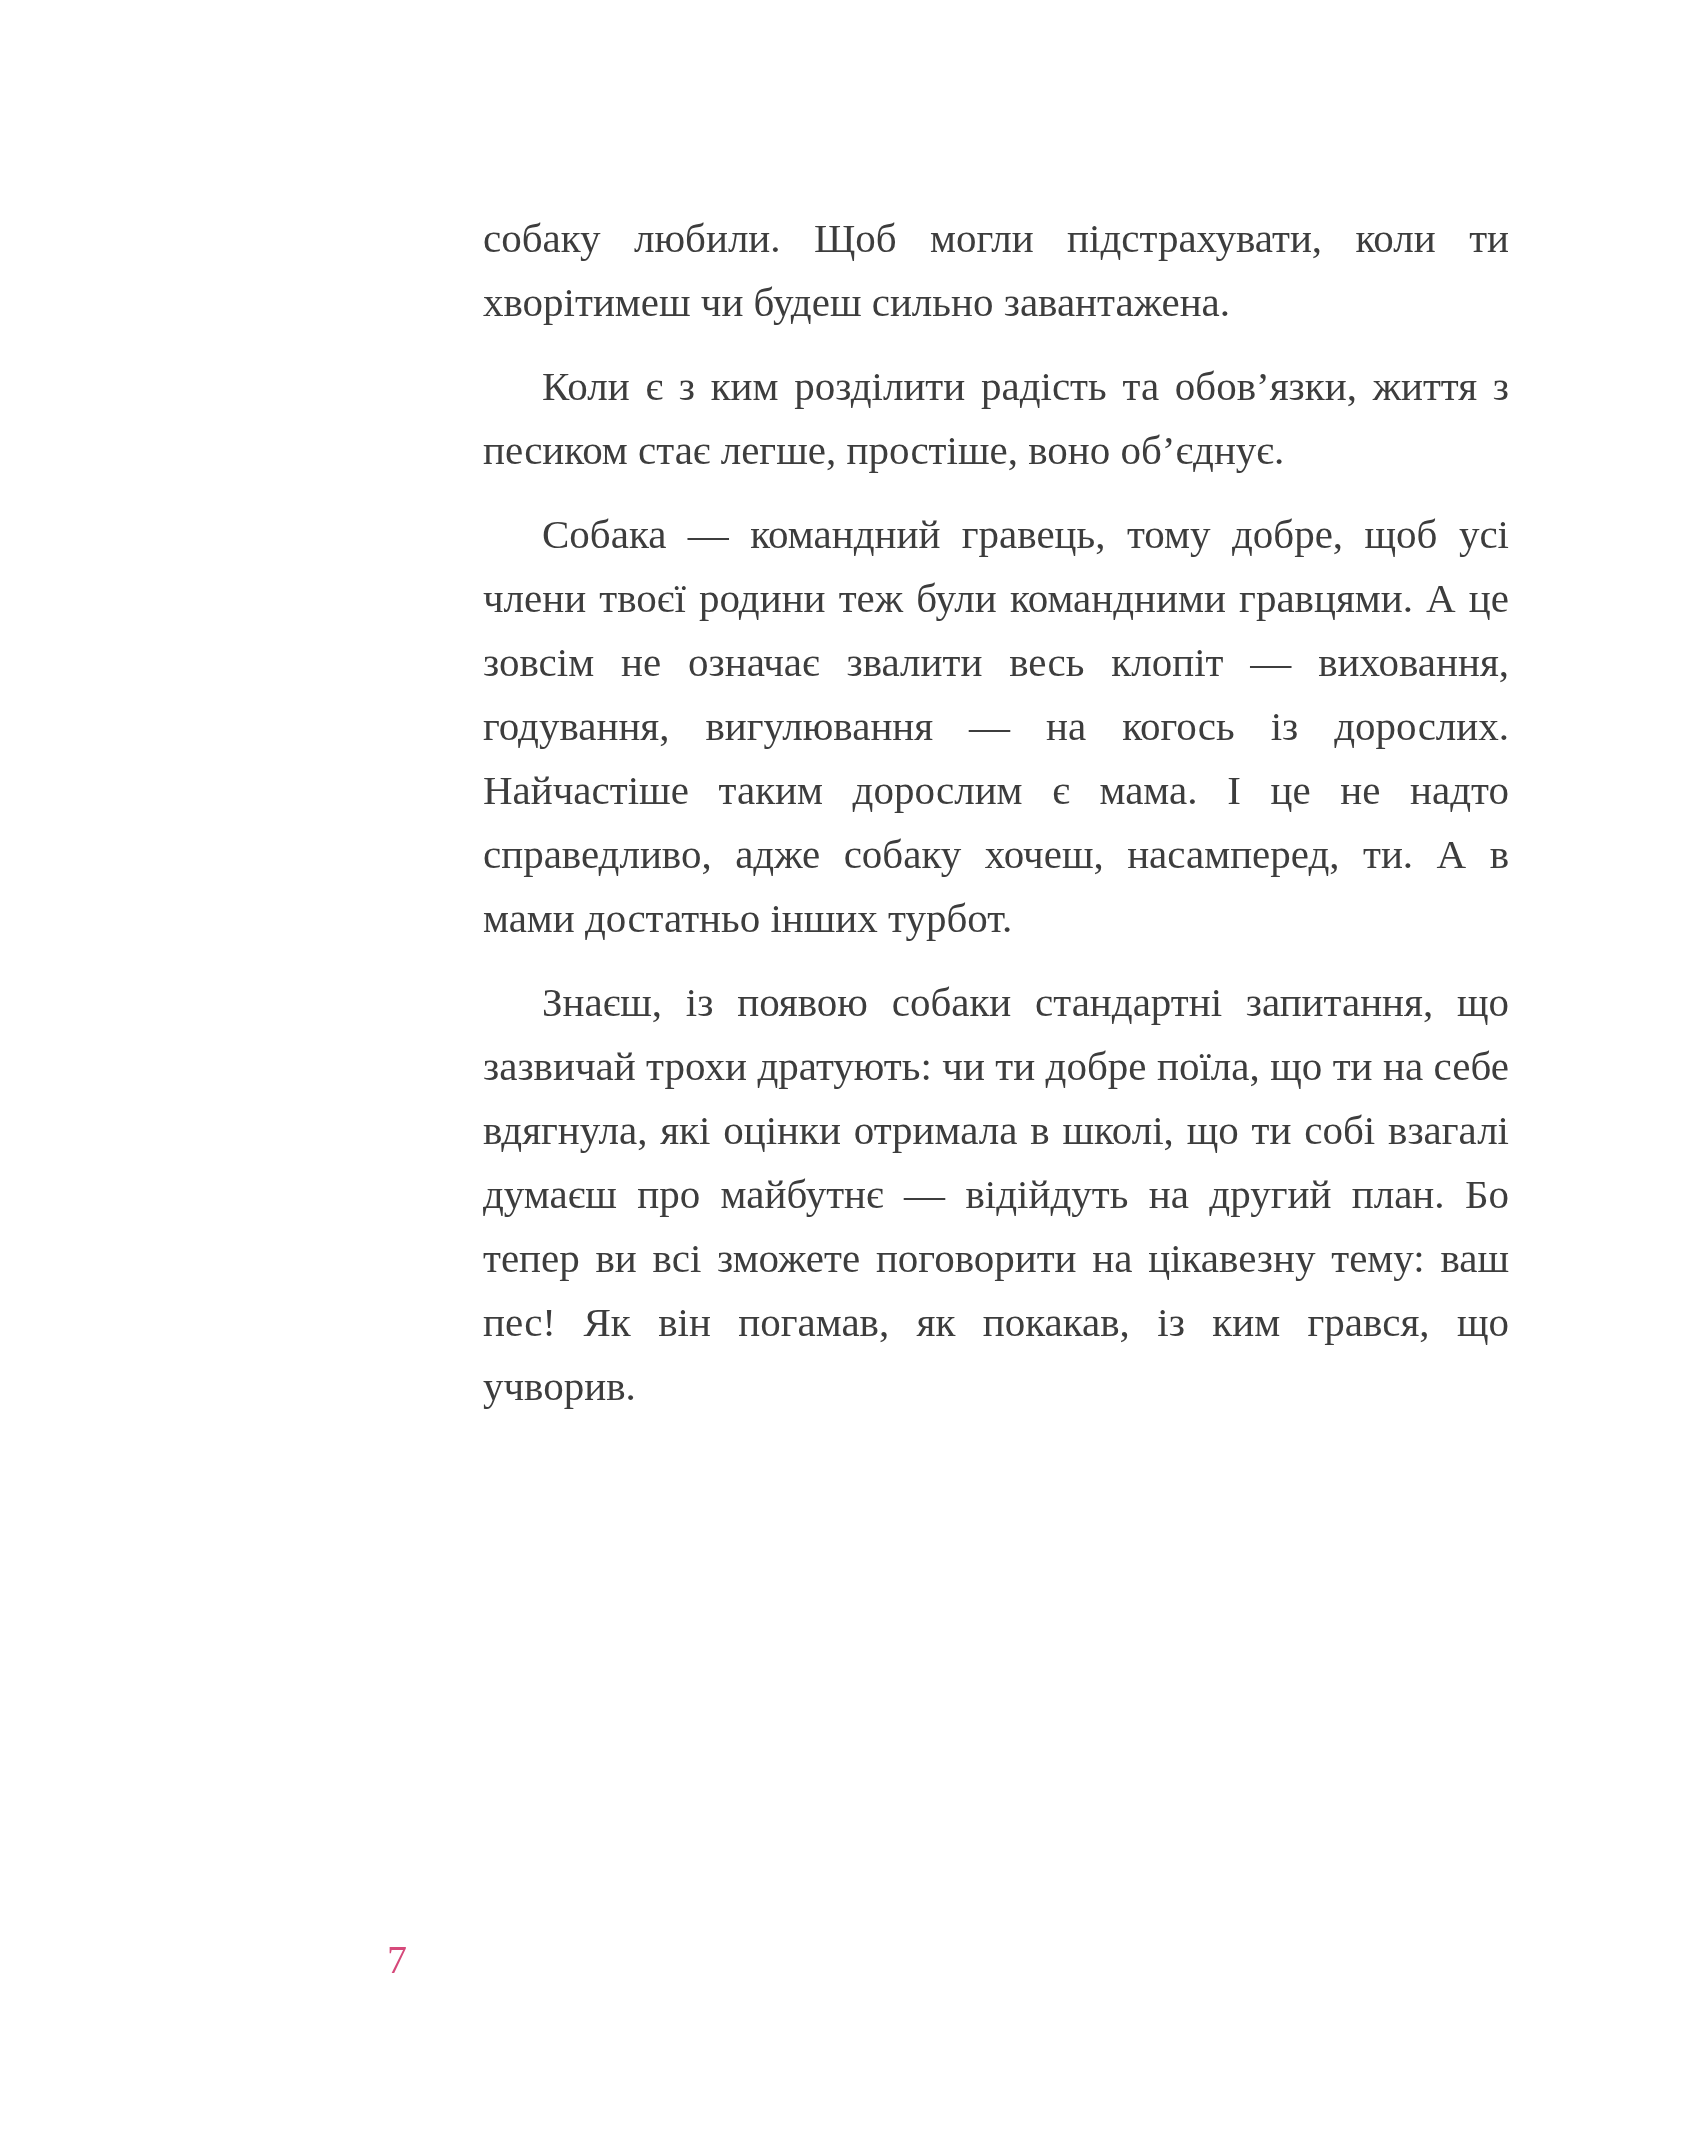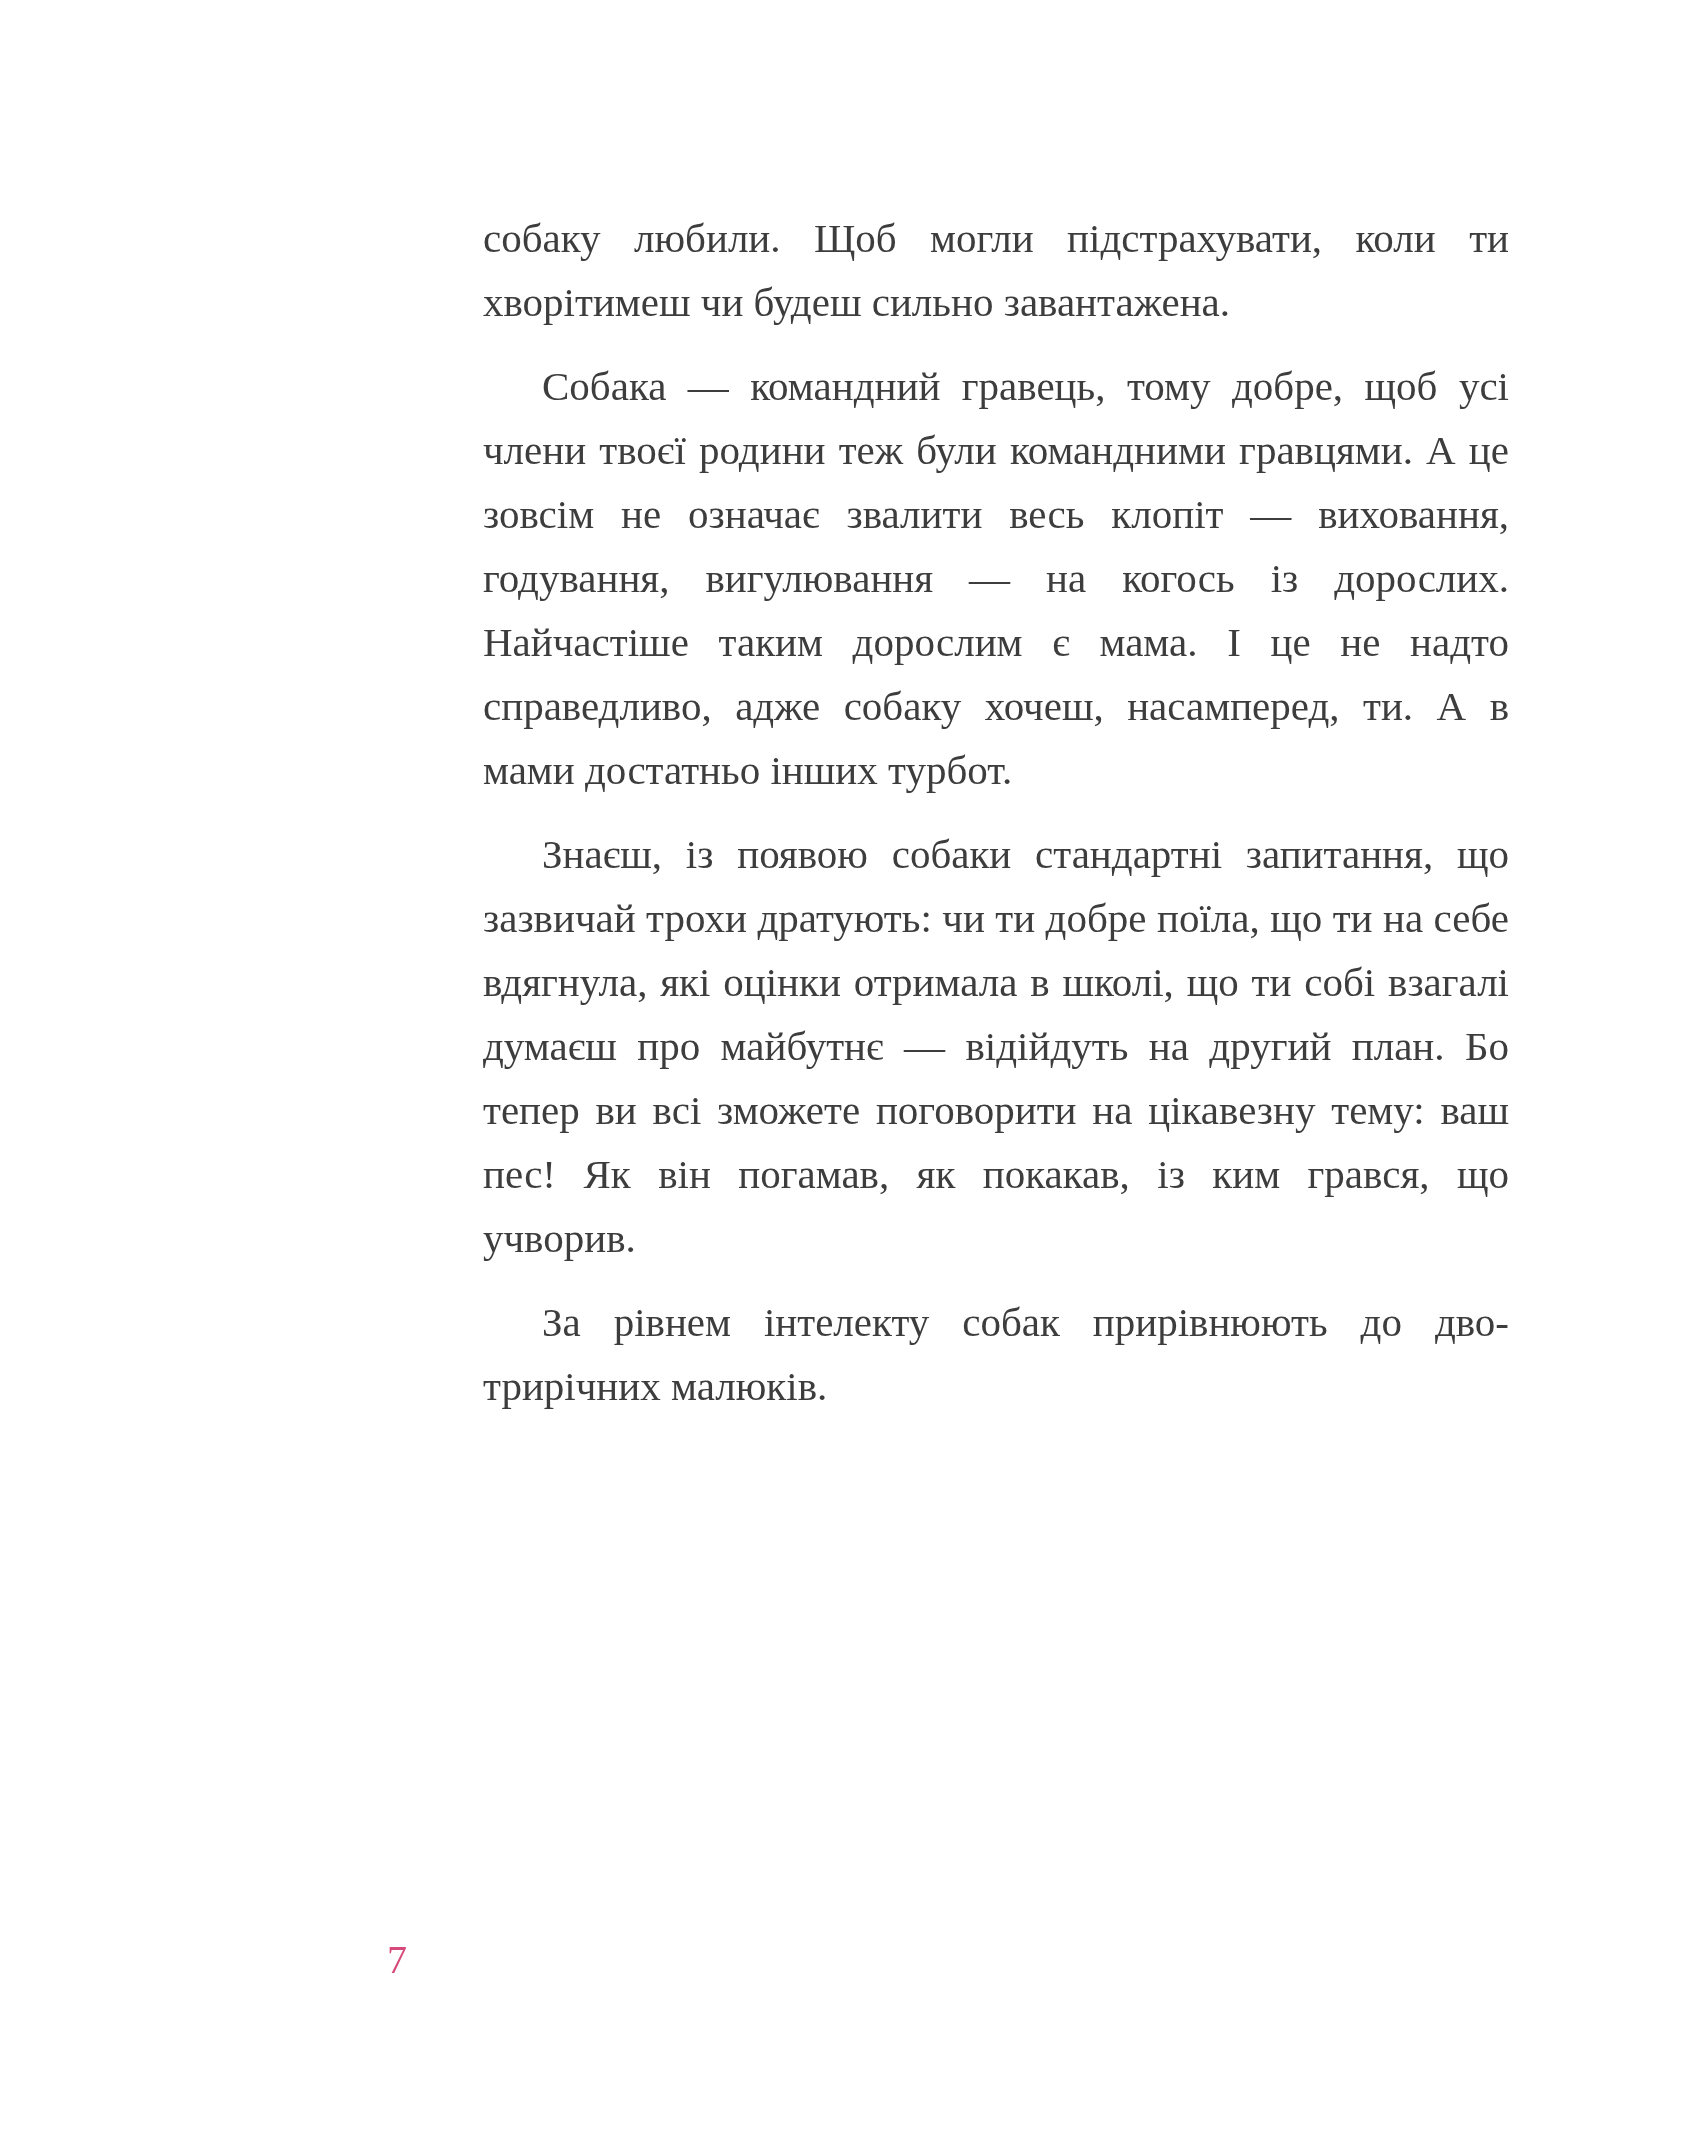--- a/index.html
+++ b/index.html
@@ -44,21 +44,21 @@
     font-family: "Liberation Serif", "DejaVu Serif", serif;
   }
 </style>
 </head>
 <body>
 
 <div class="page">
 
   <div class="text-block">
     <p class="para no-indent">собаку любили. Щоб могли підстрахувати, коли ти хворітимеш чи будеш сильно завантажена.</p>
+    <p class="para">Коли є з ким розділити радість та обов’язки, життя з песиком стає легше, простіше, воно об’єднує.</p>
     <p class="para">Собака — командний гравець, тому добре, щоб усі члени твоєї родини теж були командними гравцями. А це зовсім не означає звалити весь клопіт — виховання, годування, вигулювання — на когось із дорослих. Найчастіше таким дорослим є мама. І це не надто справедливо, адже собаку хочеш, насамперед, ти. А в мами достатньо інших турбот.</p>
     <p class="para">Знаєш, із появою собаки стандартні запитання, що зазвичай трохи дратують: чи ти добре поїла, що ти на себе вдягнула, які оцінки отримала в школі, що ти собі взагалі думаєш про майбутнє — відійдуть на другий план. Бо тепер ви всі зможете поговорити на цікавезну тему: ваш пес! Як він погамав, як покакав, із ким грався, що учворив.</p>
-    <p class="para">За рівнем інтелекту собак прирівнюють до дво-трирічних малюків.</p>
   </div>
 
   <div class="page-number">7</div>
 
 </div>
 
 
 </body></html>

